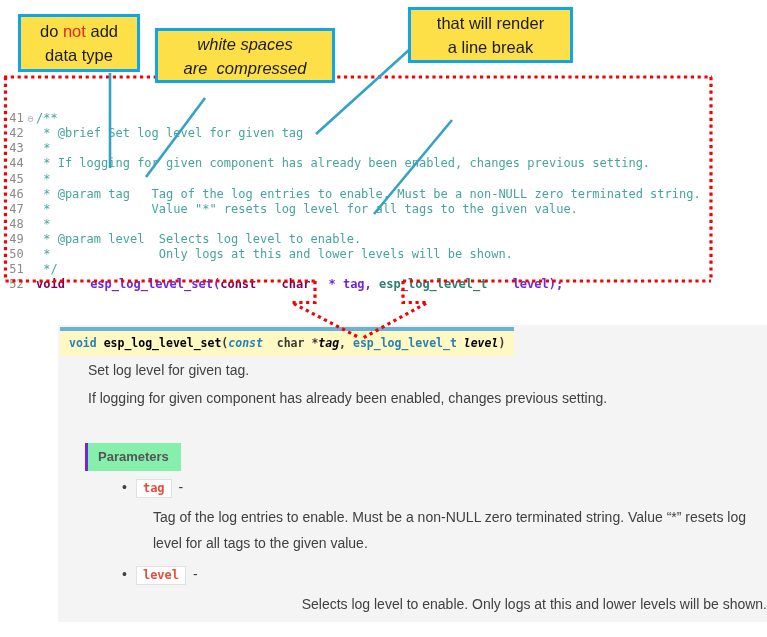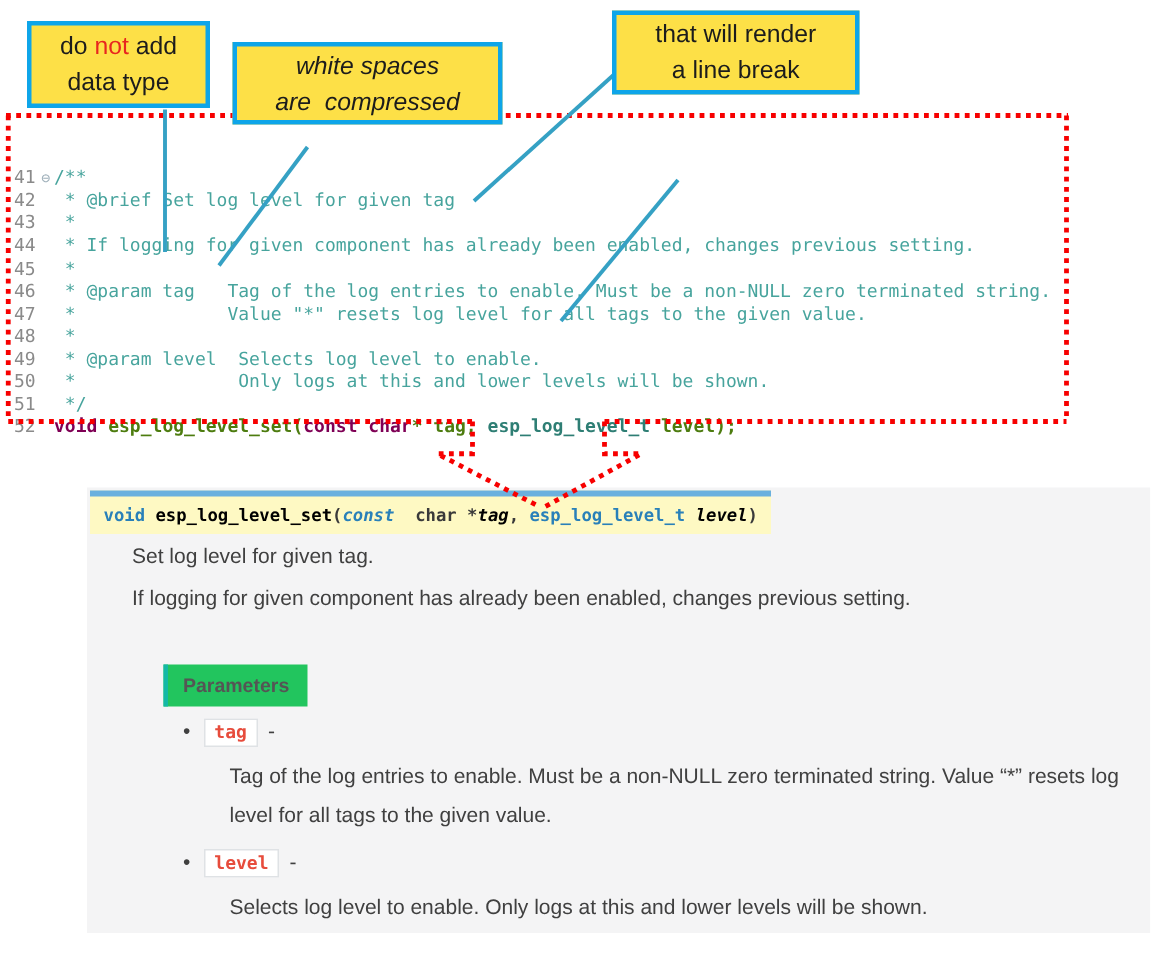--- a/index.html
+++ b/index.html
@@ -19,48 +19,48 @@
   
   #code{position:absolute;left:8px;top:81px;z-index:1;
         font:12px/15.1px "DejaVu Sans Mono",monospace;white-space:pre;}
   .cl{height:15.1px;}
   .ln{display:inline-block;width:17px;text-align:center;color:#8a8a8a;}
   .fold{display:inline-block;width:11px;text-align:center;color:#9fb0ba;font-size:10px;}
   .ct{white-space:pre;}
   .cm{color:#47a49d;}
   .kw{color:#7f0055;font-weight:bold;}
   .ty{color:#2e7e74;font-weight:bold;}
-  .pl{color:#4d7c0f;font-weight:bold;}
+  .pl{color:#6d28d9;font-weight:bold;margin-left:18px;}
 
   
   #doc{position:absolute;left:58px;top:325px;width:709px;height:297px;background:#f4f4f5;z-index:1;}
   #sig{position:absolute;left:2px;top:2px;border-top:4px solid #6ab0de;background:#fef9c3;
        padding:5px 9px 6px;font:bold 11.5px "DejaVu Sans Mono",monospace;white-space:pre;color:#333;}
   .s-kw{color:#2980b9;}
   .s-kwi{color:#2980b9;font-style:italic;}
   .s-name{color:#000;}
   .s-arg{color:#000;font-style:italic;}
   .s-type{color:#2980b9;}
   .s-pl{color:#3a3a3a;}
   .doc-p{position:absolute;font:14px/18px "Liberation Sans",sans-serif;color:#404040;white-space:nowrap;text-align:right;}
   #brief{left:30px;top:36px;}
   #desc{left:30px;top:64px;}
-  #params-box{position:absolute;left:27px;top:118px;display:inline-block;background:#22c55e;
-              border-left:3px solid #14b8a6;padding:6px 12px 7px 10px;
-              font:bold 13px "Liberation Sans",sans-serif;color:#555;margin-left:24px;}
+  #params-box{position:absolute;left:27px;top:118px;display:inline-block;background:#86efac;
+              border-left:3px solid #6d28d9;padding:6px 12px 7px 10px;
+              font:bold 13px "Liberation Sans",sans-serif;color:#555;}
   .p-row{position:absolute;left:64px;font:14px/18px "Liberation Sans",sans-serif;color:#404040;}
   #p-row-1{top:153px;}
   #p-row-2{top:240px;}
   .bullet{display:inline-block;margin-right:9px;font-size:14px;}
   .chip{display:inline-block;border:1px solid #dfe2e5;background:#fff;color:#e74c3c;
         font:bold 12px "DejaVu Sans Mono",monospace;padding:1px 6px 2px;}
   .dash{margin-left:7px;}
   .p-desc{position:absolute;left:95px;font:14px/26px "Liberation Sans",sans-serif;color:#404040;width:614px;}
   #p-desc-1{top:179px;}
-  #p-desc-2{top:266px;}
+  #p-desc-2{top:266px;text-align:right;}
 </style>
 </head>
 <body>
 
 <div id="stage">
 
   <div id="code">
     <div><div class="cl"><span class="ln">41</span><span class="fold">⊖</span><span class="ct"><span class="cm">/**</span></span></div><div class="cl"><span class="ln">42</span><span class="fold"></span><span class="ct"><span class="cm"> * @brief Set log level for given tag</span></span></div><div class="cl"><span class="ln">43</span><span class="fold"></span><span class="ct"><span class="cm"> *</span></span></div><div class="cl"><span class="ln">44</span><span class="fold"></span><span class="ct"><span class="cm"> * If logging for given component has already been enabled, changes previous setting.</span></span></div><div class="cl"><span class="ln">45</span><span class="fold"></span><span class="ct"><span class="cm"> *</span></span></div><div class="cl"><span class="ln">46</span><span class="fold"></span><span class="ct"><span class="cm"> * @param tag   Tag of the log entries to enable. Must be a non-NULL zero terminated string.</span></span></div><div class="cl"><span class="ln">47</span><span class="fold"></span><span class="ct"><span class="cm"> *              Value "*" resets log level for all tags to the given value.</span></span></div><div class="cl"><span class="ln">48</span><span class="fold"></span><span class="ct"><span class="cm"> *</span></span></div><div class="cl"><span class="ln">49</span><span class="fold"></span><span class="ct"><span class="cm"> * @param level  Selects log level to enable.</span></span></div><div class="cl"><span class="ln">50</span><span class="fold"></span><span class="ct"><span class="cm"> *               Only logs at this and lower levels will be shown.</span></span></div><div class="cl"><span class="ln">51</span><span class="fold"></span><span class="ct"><span class="cm"> */</span></span></div><div class="cl"><span class="ln">52</span><span class="fold"></span><span class="ct"><span class="kw">void</span><span class="pl"> esp_log_level_set(</span><span class="kw">const</span><span class="pl"> </span><span class="kw">char</span><span class="pl">* tag, </span><span class="ty">esp_log_level_t</span><span class="pl"> level);</span></span></div></div>
   </div>
 

